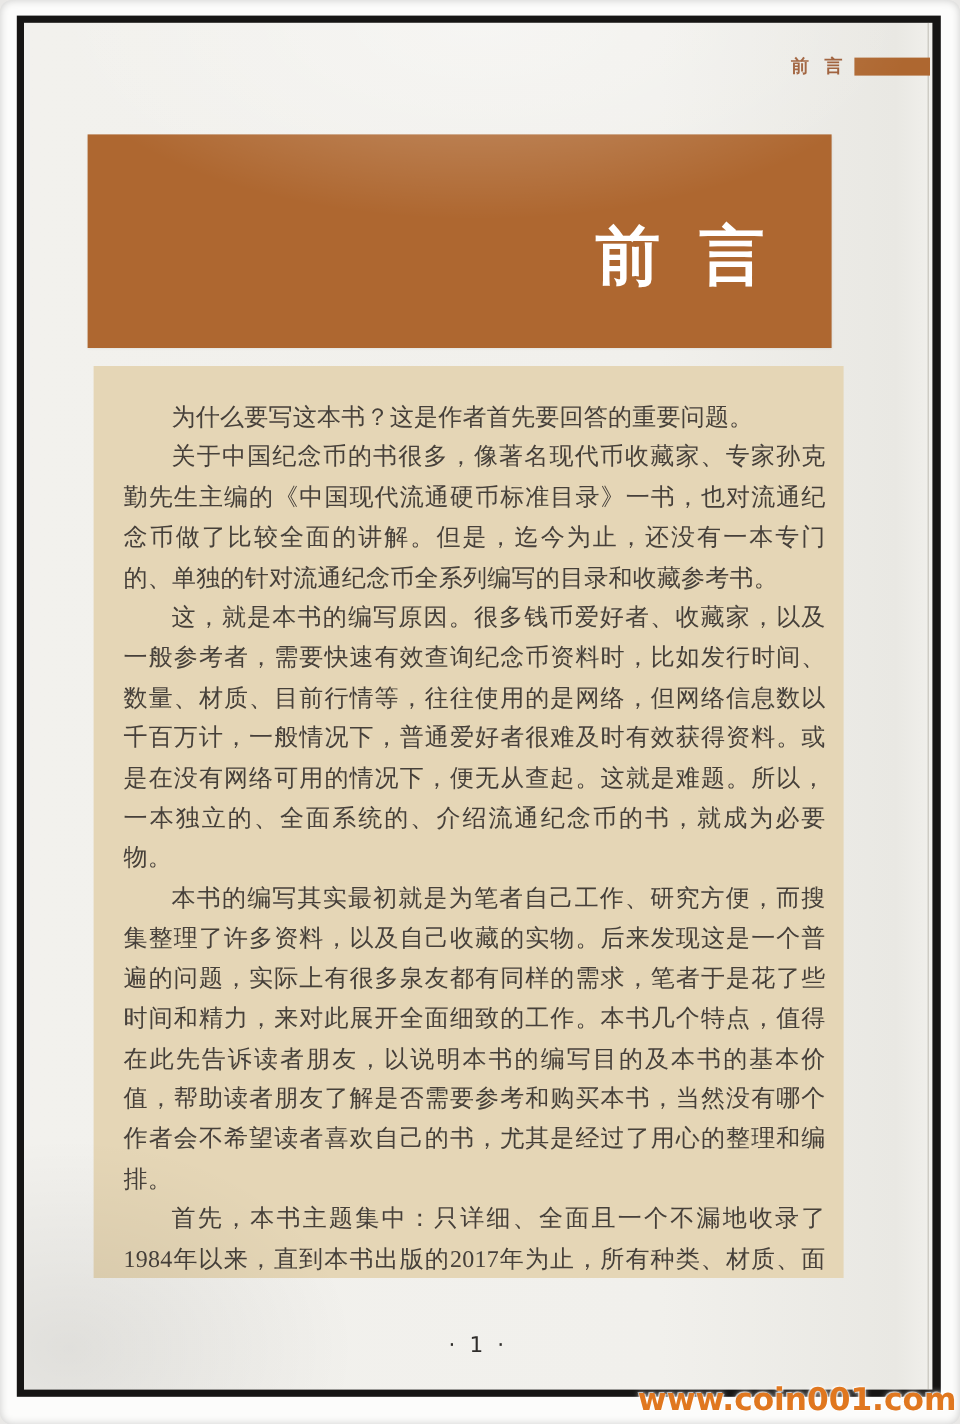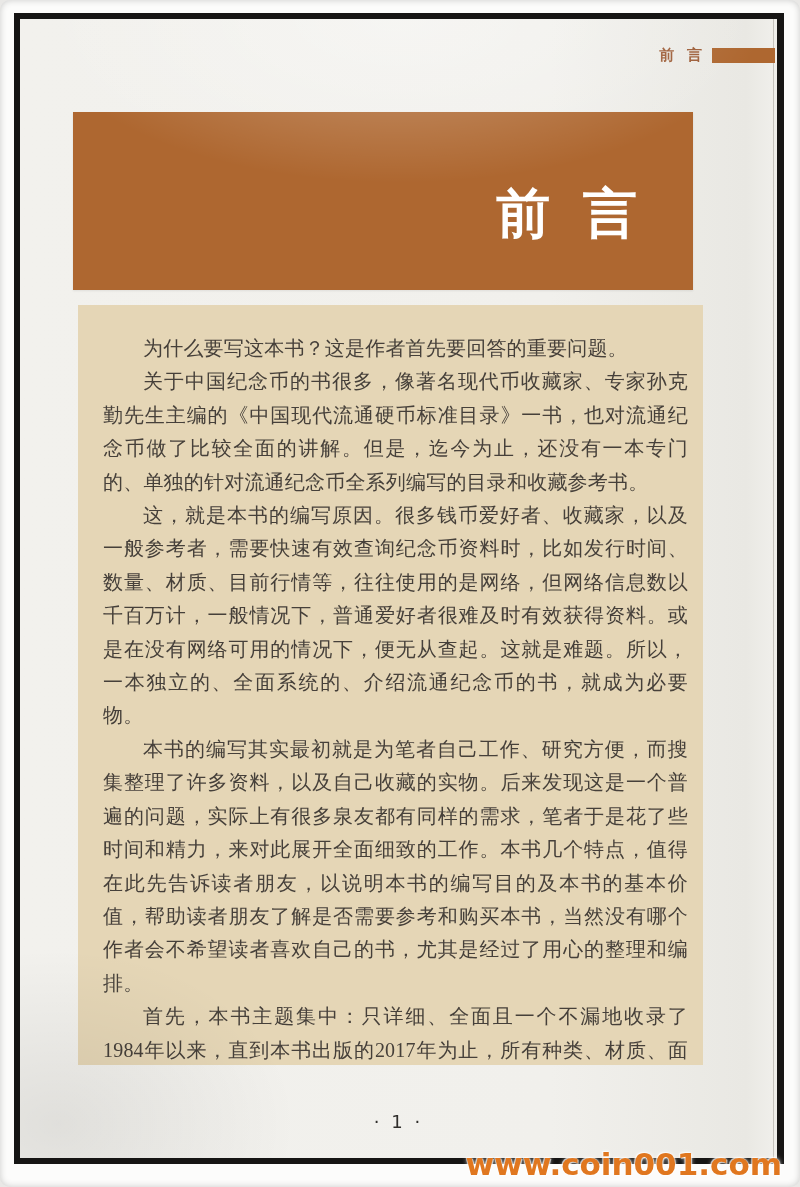--- a/index.html
+++ b/index.html
@@ -88,23 +88,23 @@
     text-indent: 2em;
   }
   .page-number {
     position: absolute; left: 0; top: 1092px; width: 100%;
     text-align: center;
     font-family: "DejaVu Sans", "Liberation Sans", sans-serif;
     font-size: 18px; letter-spacing: 3px;
     color: #2f2d2b;
   }
   .watermark {
-    position: absolute; right: 18px; bottom: 5px;
+    position: absolute; right: 3px; bottom: 5px;
     font-family: "DejaVu Sans", "Liberation Sans", sans-serif;
-    font-size: 31px; font-weight: bold;
+    font-size: 26px; font-weight: bold;
     color: #e0771f;
     text-shadow: 0 0 2px rgba(255,255,255,0.95), 0 0 5px rgba(255,255,255,0.8),
                  1px 1px 0 rgba(255,255,255,0.55), -1px -1px 0 rgba(255,255,255,0.55);
     z-index: 5;
   }
 </style>
 </head>
 <body>
 
 <div class="sheet">

